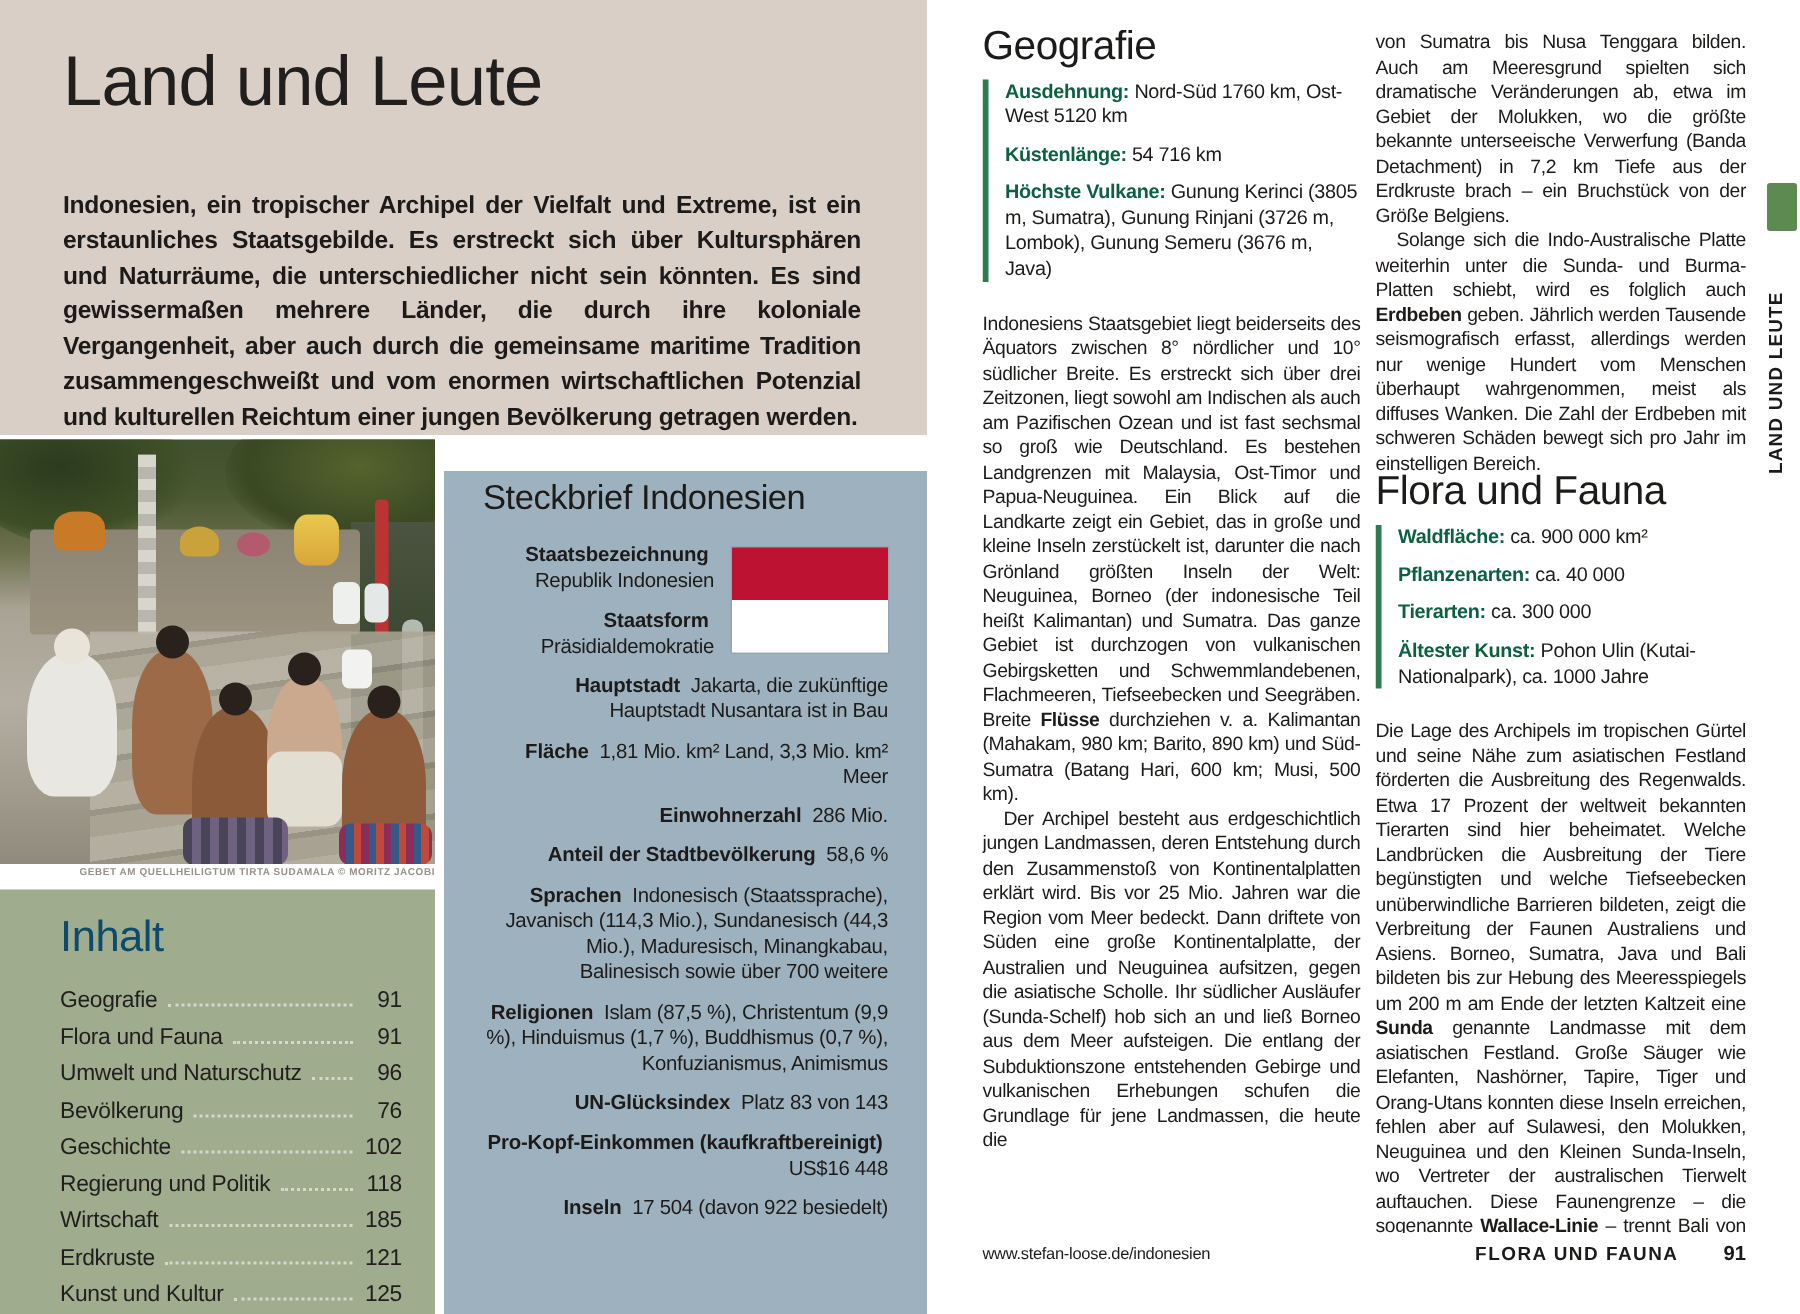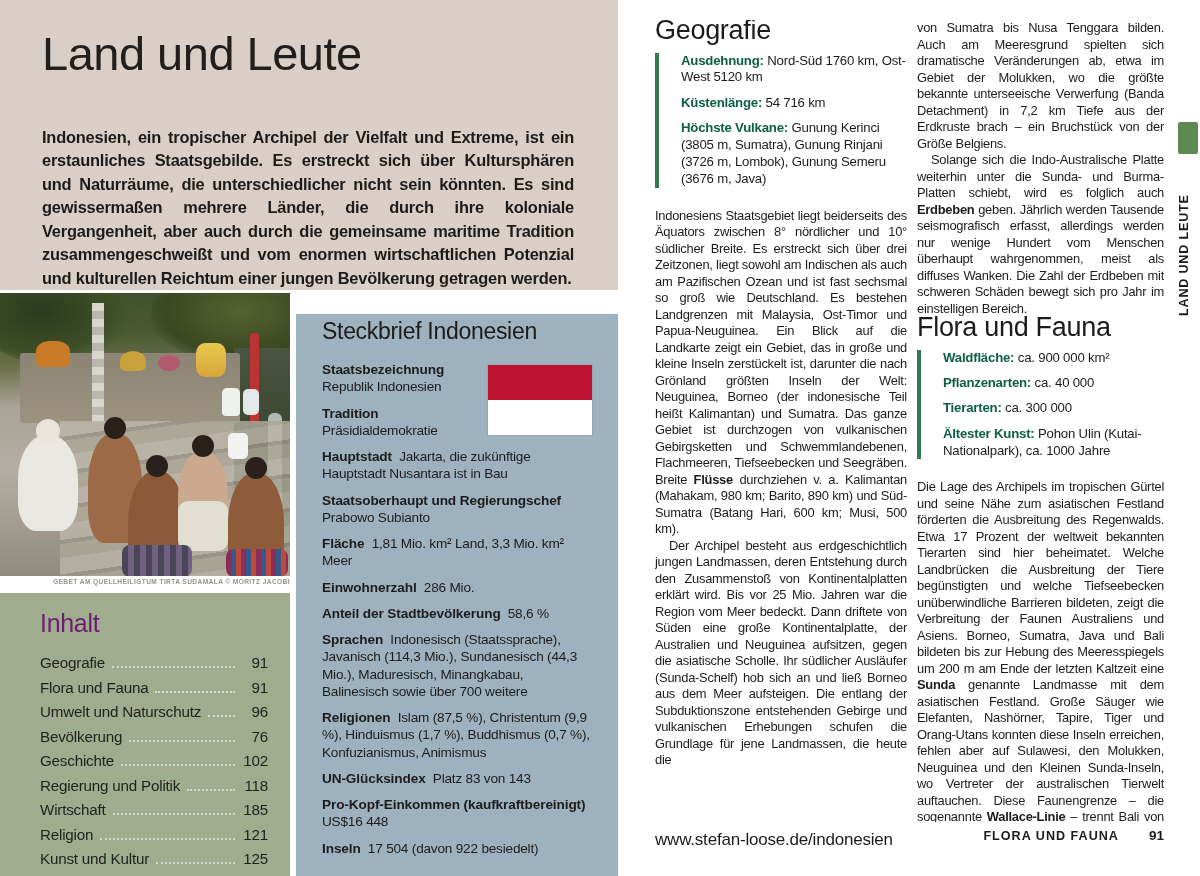--- a/index.html
+++ b/index.html
@@ -38,48 +38,48 @@
   .fig2 { left:128px; top:178px; width:58px; height:116px; background:#8a5a39; }
   .fig3 { left:178px; top:158px; width:50px; height:100px; background:#caa98e; }
   .fig3b { position:absolute; left:178px; top:208px; width:50px; height:50px; background:#e3ded2; border-radius:20%; }
   .fig4 { left:228px; top:180px; width:56px; height:110px; background:#8f5c3b; }
   .fig-sarong1 { position:absolute; left:122px; top:252px; width:70px; height:32px; background:repeating-linear-gradient(90deg,#4a4458 0 6px,#6e6280 6px 12px); border-radius:8px; }
   .fig-sarong2 { position:absolute; left:226px; top:256px; width:62px; height:28px; background:repeating-linear-gradient(90deg,#8a2d5a 0 5px,#355a8a 5px 10px,#c04a3a 10px 15px); border-radius:8px; }
   .photo-caption { position:absolute; left:0; top:578px; width:290px; text-align:right; font-size:6.6px; letter-spacing:.4px; color:#96928b; font-weight:700; }
 
   
   .toc-block { position:absolute; left:0; top:593px; width:290px; height:283px; background:#9fac8e; padding:16px 22px 0 40px; }
-  .toc-heading { font-size:25px; font-weight:400; letter-spacing:-0.3px; margin-bottom:16px; color:#701a75; }
+  .toc-heading { font-size:29px; font-weight:400; letter-spacing:-0.3px; margin-bottom:16px; color:#0c4a6e; }
   .toc-row { display:flex; align-items:baseline; font-size:15.2px; letter-spacing:-0.2px; margin-bottom:7.5px; color:#211f1e; }
   .toc-leader { flex:1; border-bottom:2px dotted rgba(255,255,255,.55); margin:0 5px 3px 7px; min-width:10px; }
   .toc-page { min-width:28px; text-align:right; }
 
   
   .steckbrief { position:absolute; left:296px; top:293px; width:322px; height:581px; background:#9db2be; padding:4px 26px 0 26px;margin-top:21px; }
   .sb-heading { font-size:23px; font-weight:400; letter-spacing:-0.3px; margin-bottom:16px; color:#1d1b1a; }
   .sb-entries { font-size:13.6px; line-height:1.27; letter-spacing:-0.2px; }
-  .sb-entries p { margin-bottom:9px; }
+  .sb-entries p { margin-bottom:9px;text-align:right; }
   .sb-entries b { letter-spacing:-0.1px; }
   .flag { float:right; width:104px; height:70px; margin:4px 0 8px 12px; box-shadow:0 0 0 1px rgba(0,0,0,.06); }
   .flag .half { height:50%; }
 
   
   .col { position:absolute; top:20px; font-size:12.9px; line-height:16.5px; letter-spacing:-0.25px; }
   .col-mid { left:655px; width:252px; height:800px; overflow:hidden; }
   .col-right { left:917px; width:247px; height:802px; overflow:hidden; }
   h2.sect { font-size:27px; font-weight:400; letter-spacing:-0.3px; color:#1d1b1a; margin:2px 0 14px; }
-  .factbox { border-left:4px solid #2e7b50; padding-left:22px; margin:2px 0 20px; }
+  .factbox { border-left:4px solid #2e7b50; padding-left:11px; margin:2px 0 20px; }
   .fact { font-size:13.2px; line-height:1.28; margin-bottom:8.5px; letter-spacing:-0.2px; }
   .fact b { color:#0d5f41; }
   .bodytext p { text-align:justify; hyphens:auto; -webkit-hyphens:auto; margin:0; }
   .bodytext p.indent { text-indent:14px; }
   .mt { margin-top:10px; }
 
   
-  .footer-left { position:absolute; left:655px; top:830px; font-size:17px; letter-spacing:-0.2px; color:#1d1b1a; }
+  .footer-left { position:absolute; left:655px; top:830px; font-size:11px; letter-spacing:-0.2px; color:#1d1b1a; }
   .footer-right { position:absolute; left:917px; top:828px; width:247px; display:flex; justify-content:flex-end; align-items:baseline; gap:30px; }
   .footer-sect { font-size:12.6px; font-weight:700; letter-spacing:1px; }
   .footer-page { font-size:13.5px; font-weight:700; }
 
   
   .chapter-tab { position:absolute; right:2px; top:122px; width:20px; height:32px; background:#5d8a50; border-radius:2px; }
   .margin-label { position:absolute; right:9px; top:166px; height:150px; writing-mode:vertical-rl; transform:rotate(180deg); font-size:12.6px; font-weight:700; letter-spacing:.8px; color:#1d1b1a; white-space:nowrap; }
 </style>
 </head>
 <body>
@@ -168,21 +168,21 @@
           <span class="toc-page">118</span>
         </div>
 
         <div class="toc-row">
           <span>Wirtschaft</span>
           <span class="toc-leader"></span>
           <span class="toc-page">185</span>
         </div>
 
         <div class="toc-row">
-          <span>Religion</span>
+          <span>Erdkruste</span>
           <span class="toc-leader"></span>
           <span class="toc-page">121</span>
         </div>
 
         <div class="toc-row">
           <span>Kunst und Kultur</span>
           <span class="toc-leader"></span>
           <span class="toc-page">125</span>
         </div>
       </div>
@@ -191,25 +191,24 @@
   <div class="steckbrief">
     <div class="sb-heading">Steckbrief Indonesien</div>
     <div class="sb-entries">
       <div class="flag">
         <div class="half" style="background:#bd1231"></div>
         <div class="half" style="background:#ffffff"></div>
       </div>
 
         <p><b>Staatsbezeichnung</b>&nbsp; <span>Republik Indonesien</span></p>
 
-        <p><b>Tradition</b>&nbsp; <span>Präsidialdemokratie</span></p>
+        <p><b>Staatsform</b>&nbsp; <span>Präsidialdemokratie</span></p>
 
         <p><b>Hauptstadt</b>&nbsp; <span>Jakarta, die zukünftige Hauptstadt Nusantara ist in Bau</span></p>
 
-        <p><b>Staatsoberhaupt und Regierungschef</b>&nbsp; <span>Prabowo Subianto</span></p>
 
         <p><b>Fläche</b>&nbsp; <span>1,81 Mio. km² Land, 3,3 Mio. km² Meer</span></p>
 
         <p><b>Einwohnerzahl</b>&nbsp; <span>286 Mio.</span></p>
 
         <p><b>Anteil der Stadtbevölkerung</b>&nbsp; <span>58,6 %</span></p>
 
         <p><b>Sprachen</b>&nbsp; <span>Indonesisch (Staatssprache), Javanisch (114,3 Mio.), Sundanesisch (44,3 Mio.), Maduresisch, Minangkabau, Balinesisch sowie über 700 weitere</span></p>
 
         <p><b>Religionen</b>&nbsp; <span>Islam (87,5 %), Christentum (9,9 %), Hinduismus (1,7 %), Buddhismus (0,7 %), Konfuzianismus, Animismus</span></p>

